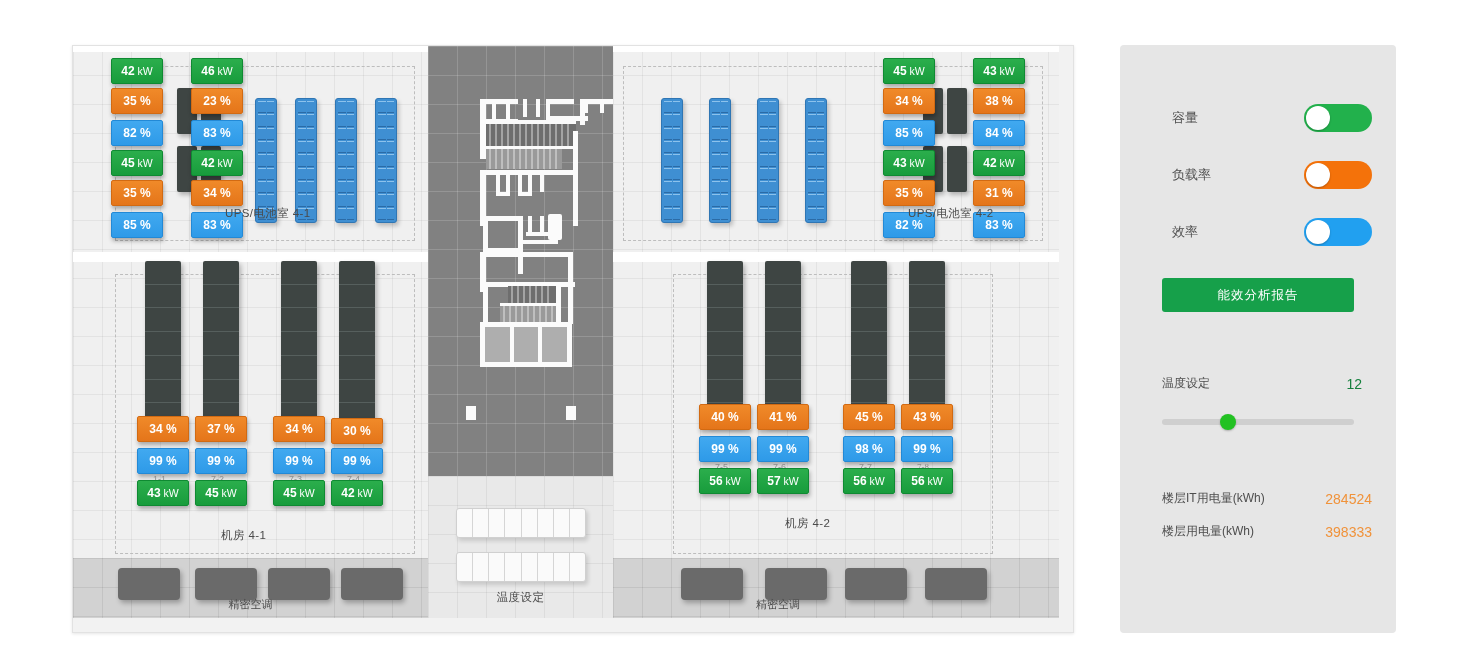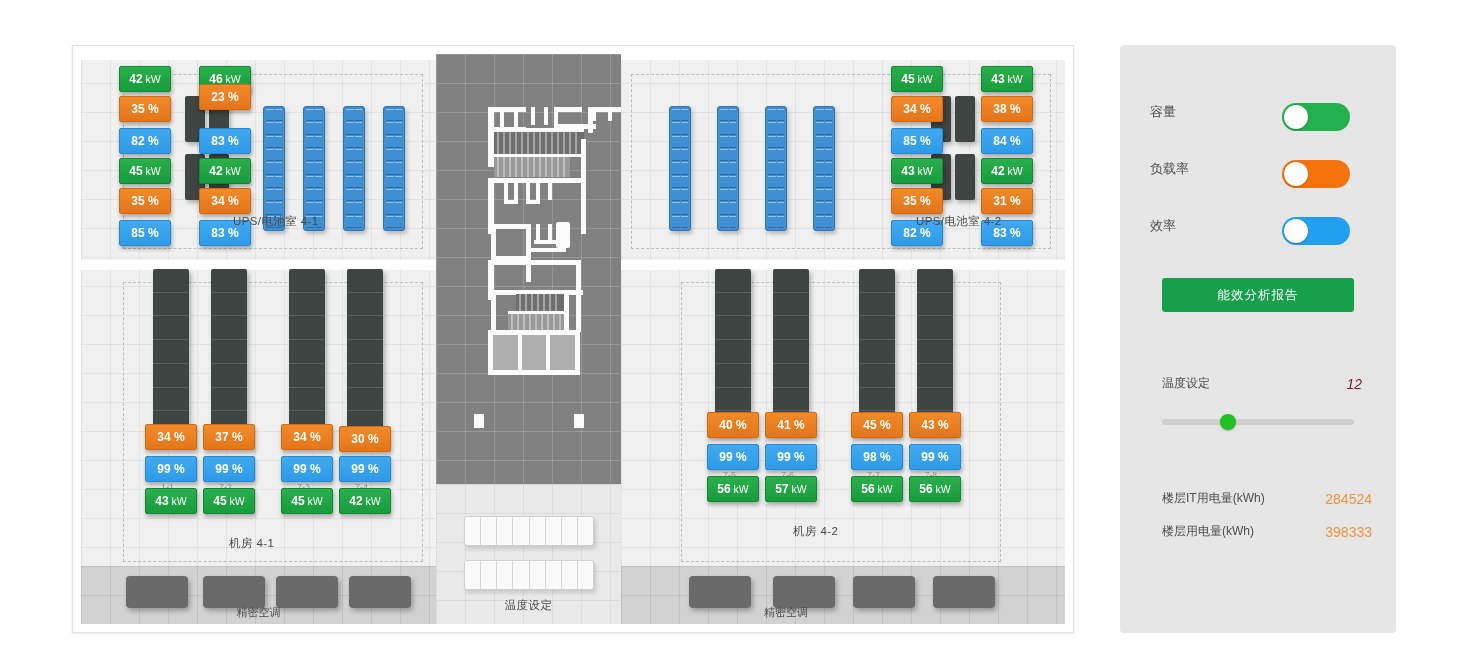--- a/index.html
+++ b/index.html
@@ -11,21 +11,20 @@
     overflow:hidden;
     position:relative;
   }
 
   
   #floor-card {
     position:absolute; left:72px; top:45px; width:1002px; height:588px;
     background:#ffffff;
     border:1px solid #e2e2e2;
     box-shadow:0 1px 3px rgba(0,0,0,0.10);
-    padding:8px;
   }
   #floor-canvas {
     position:relative; width:100%; height:100%;
     background:#f2f2f2;
     overflow:hidden;
   }
 
   
   .grid {
     position:absolute; inset:0;
@@ -173,22 +172,22 @@
   
   #plan { position:absolute; left:0; top:0; width:185px; height:430px; }
 
   
   #panel {
     position:absolute; left:1120px; top:45px; width:276px; height:588px;
     background:#e6e6e6;
     border-radius:4px;
   }
   .toggle-row {
-    position:absolute; left:30px; width:200px; height:30px;
-    display:flex; align-items:flex-start; justify-content:space-between;
+    position:absolute; left:52px; width:200px; height:30px;
+    display:flex; align-items:center; justify-content:space-between;
   }
   .toggle-label { font-size:13px; color:#4d4d4d; }
   .toggle {
     width:68px; height:28px; border-radius:14px;
     position:relative; cursor:pointer;
   }
   .toggle .knob {
     position:absolute; left:2px; top:2px; width:24px; height:24px;
     border-radius:50%; background:#ffffff;
     box-shadow:0 1px 2px rgba(0,0,0,0.25);
@@ -202,21 +201,21 @@
     background:#16a04a; border:none; border-radius:3px;
     color:#ffffff; font-size:12.5px; font-family:"Liberation Sans", sans-serif;
     cursor:pointer; letter-spacing:1px;
   }
 
   #temp-row {
     position:absolute; left:42px; top:330px; width:200px;
     display:flex; align-items:center; justify-content:space-between;
   }
   #temp-label { font-size:12px; color:#4d4d4d; }
-  #temp-value { font-size:14px; color:#7f1d1d;font-style:italic; }
+  #temp-value { font-size:14px; color:#15803d; }
   #slider-wrap {
     position:absolute; left:42px; top:368px; width:192px; height:18px;
   }
   #slider-track {
     position:absolute; top:6px; left:0; width:100%; height:6px;
     background:#cfcfcf; border-radius:3px;
   }
   #slider-thumb {
     position:absolute; top:1px; width:16px; height:16px;
     border-radius:50%; background:#22c122;
@@ -412,21 +411,21 @@
         <span>35 %</span>
       </div>
       <div class="badge blue" style="left:38px; top:74px;">
         <span>82  %</span>
       </div>
 
       <div class="badge green" style="left:118px; top:12px;">
         <span>46</span>
           <span class="unit">kW</span>
       </div>
-      <div class="badge orange" style="left:118px; top:30px;">
+      <div class="badge orange" style="left:118px; top:42px;">
         <span>23 %</span>
       </div>
       <div class="badge blue" style="left:118px; top:74px;">
         <span>83  %</span>
       </div>
 
       <div class="badge green" style="left:38px; top:104px;">
         <span>45</span>
           <span class="unit">kW</span>
       </div>

